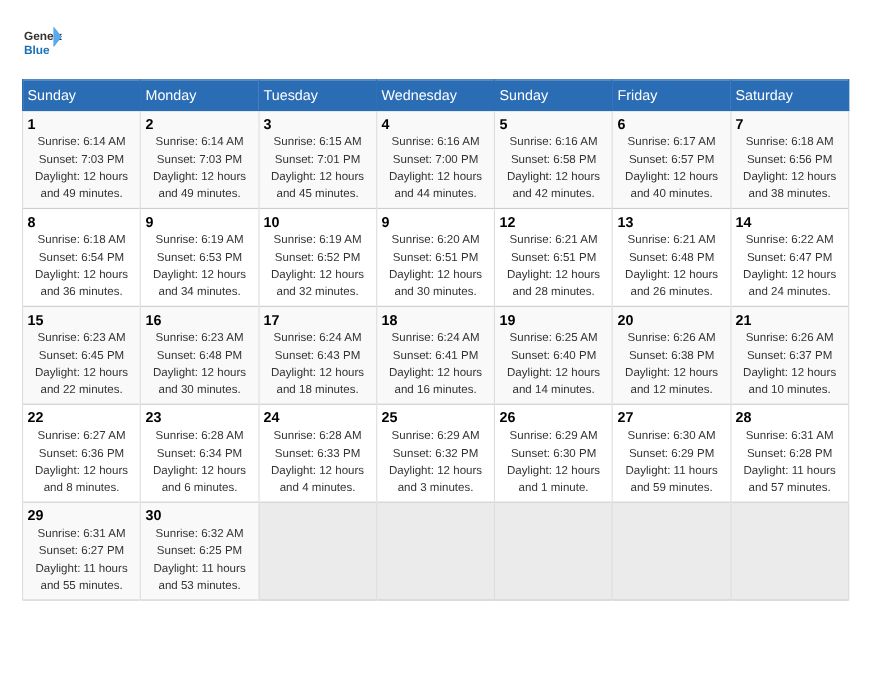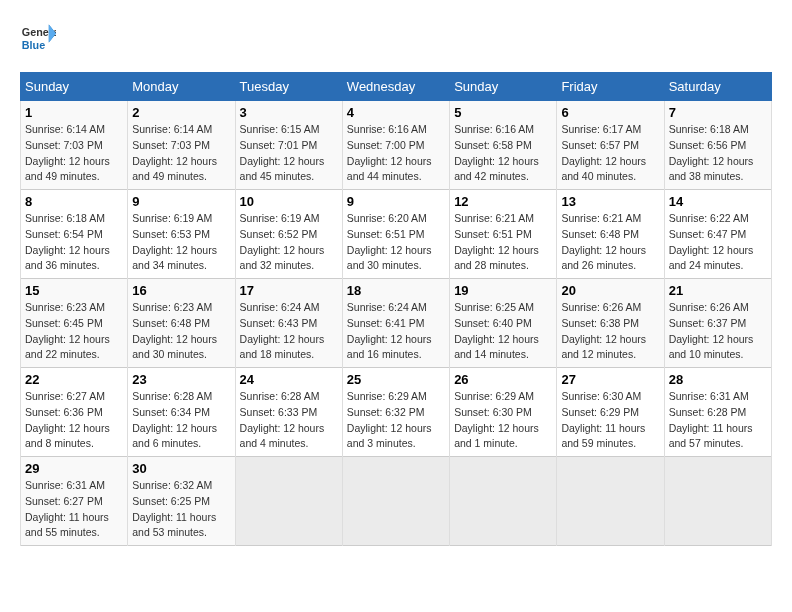--- a/index.html
+++ b/index.html
@@ -69,20 +69,21 @@
     .day-num {
       font-size: 13px;
       font-weight: bold;
       display: block;
       margin-bottom: 2px;
     }
     .day-info {
       color: #333;
       line-height: 1.5;
       font-size: 10.5px;
+      text-align: center;
     }
     .empty-cell {
       background: #f0f0f0 !important;
     }
     tbody tr:nth-child(odd) td.empty-cell {
       background: #ebebeb !important;
     }
   </style>
 </head>
 <body>

